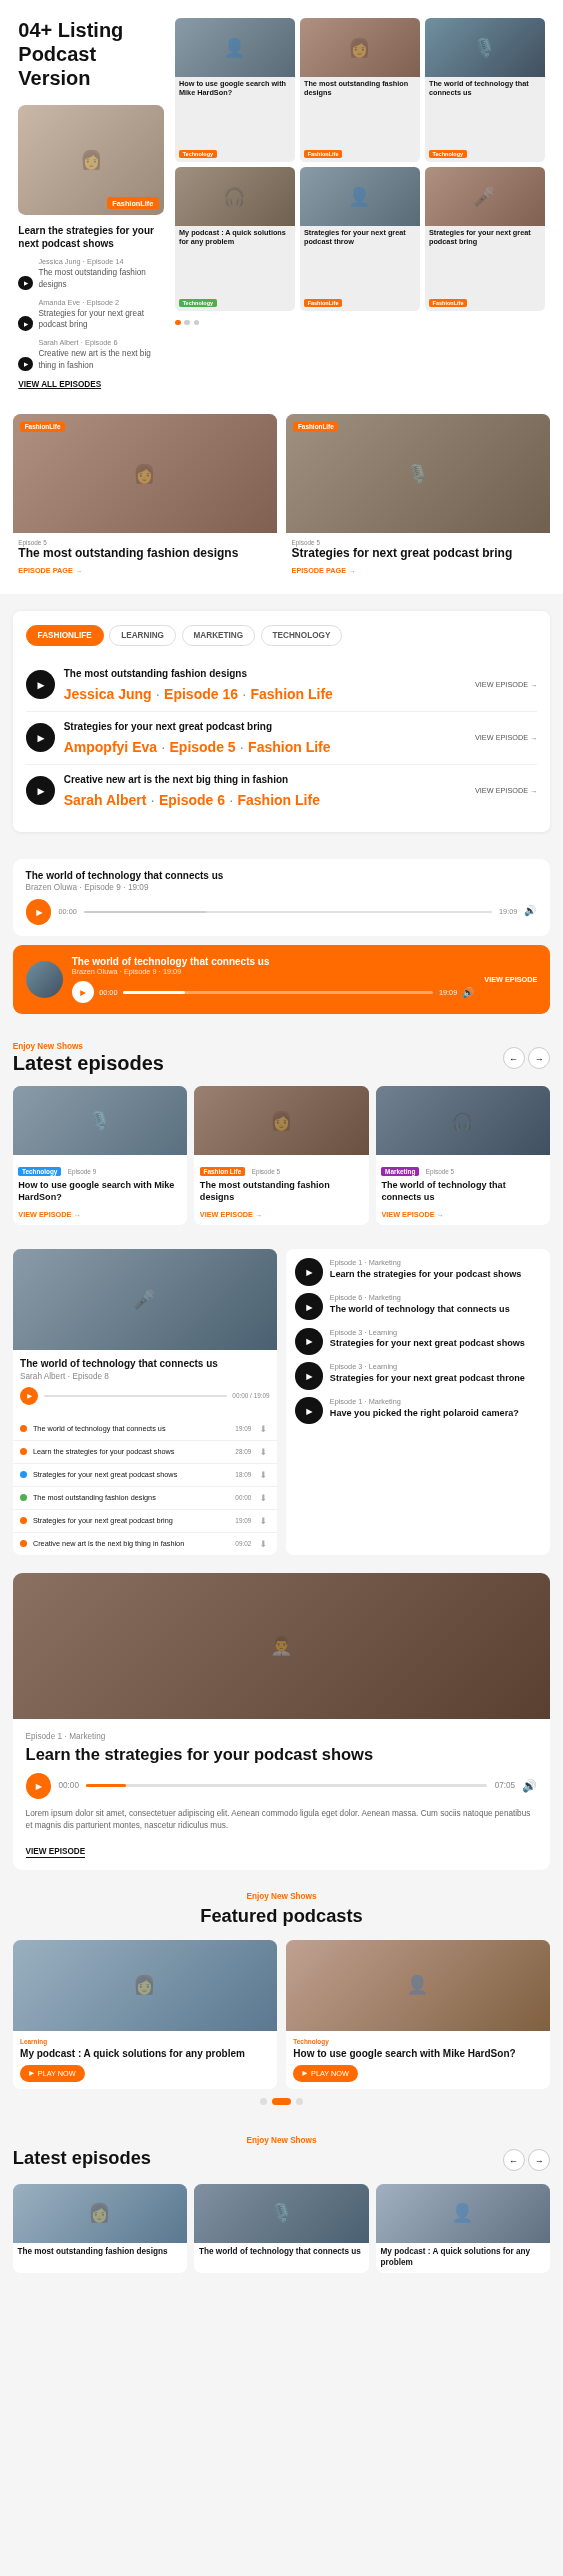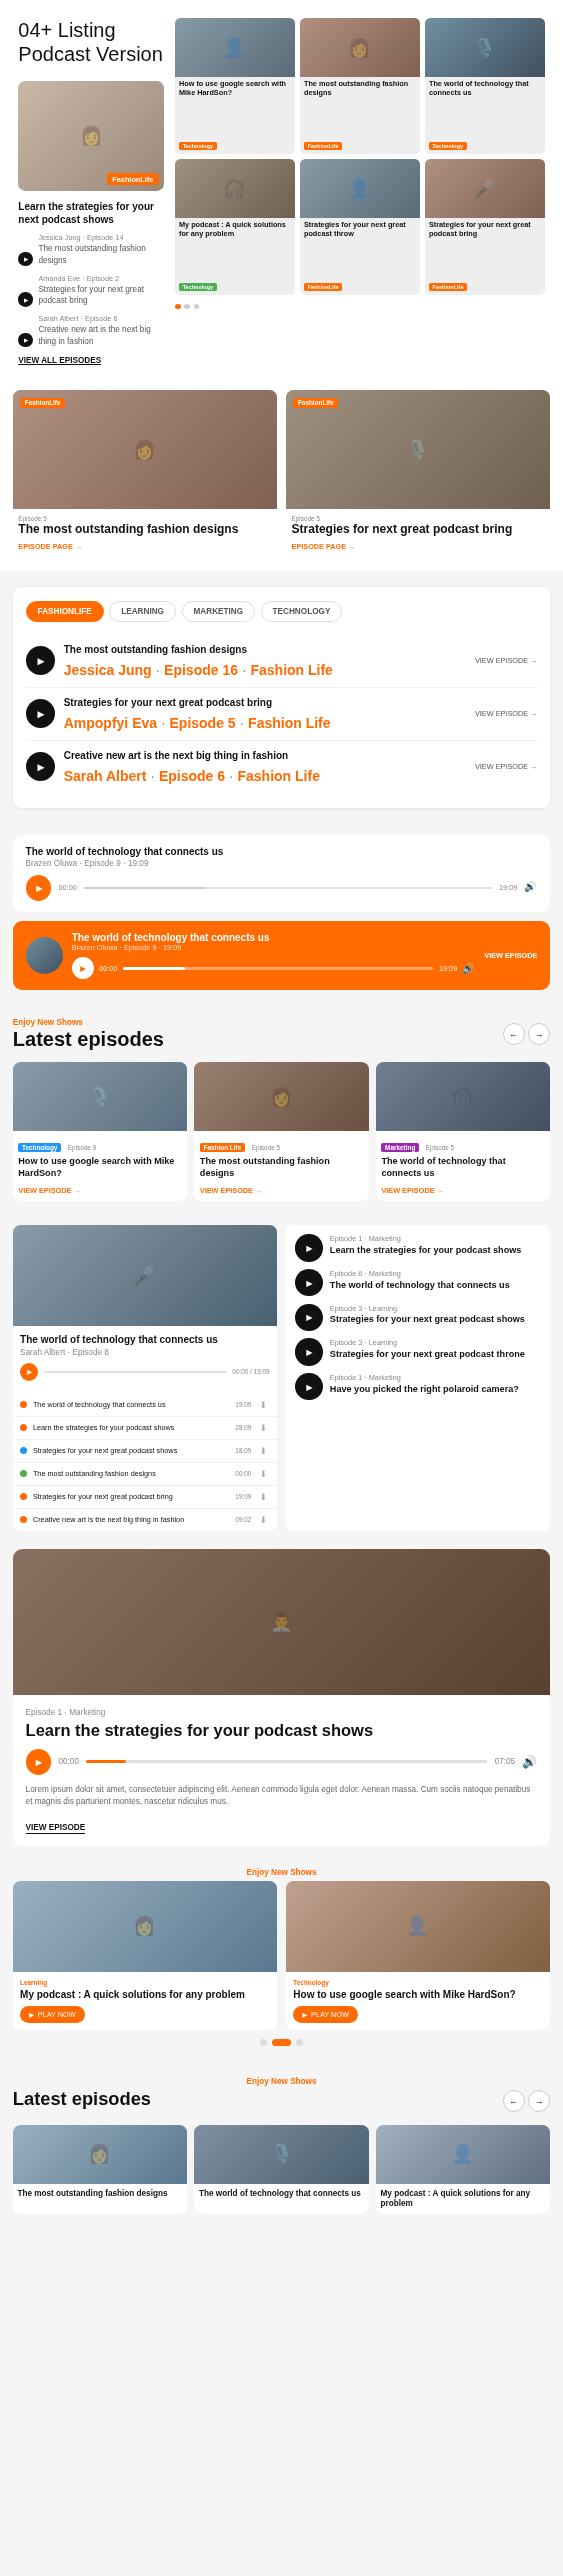--- a/index.html
+++ b/index.html
@@ -1,21 +1,21 @@
 <!DOCTYPE html>
 <html style="font-size:14.6px"><head>
   <meta charset="utf-8">
   <style>
     * { box-sizing: border-box; margin: 0; padding: 0; }
     body { font-family: 'Segoe UI', Arial, sans-serif; background: #f5f5f5; width: 563px; overflow-x: hidden; }
     
     
     .hero-section { background: #fff; padding: 18.3px; display: flex; gap: 11px; }
     .hero-left { width: 146px; flex-shrink: 0; }
-    .hero-title { font-size: 20px; font-weight: 400; line-height: 1.2; color: #111; margin-bottom: 14.6px; }
+    .hero-title { font-size: 20px; font-weight: 700; line-height: 1.2; color: #111; margin-bottom: 14.6px; }
     .hero-image { width: 100%; height: 110px; background: #c9b8a8; border-radius: 7.3px; overflow: hidden; position: relative; margin-bottom: 9.1px; }
     .hero-tag { position: absolute; bottom: 5.5px; right: 5.5px; background: #ff6b00; color: #fff; font-size: 7.3px; padding: 1.8px 5.5px; border-radius: 2.7px; font-weight: 600; }
     .hero-subtitle { font-size: 10px; font-weight: 700; color: #111; margin-bottom: 7.3px; line-height: 1.3; }
     .episode-list { display: flex; flex-direction: column; gap: 7.3px; }
     .episode-item { display: flex; align-items: flex-end; gap: 5.5px; }
     .play-icon { width: 14.6px; height: 14.6px; background: #111; border-radius: 50%; display: flex; align-items: center; justify-content: center; flex-shrink: 0; margin-top: 0.9px; }
     .play-icon::after { content: '▶'; color: #fff; font-size: 5.5px; margin-left: 0.9px; }
     .episode-info { font-size: 8.2px; color: #555; line-height: 1.4; }
     .episode-author { font-size: 7.3px; color: #888; }
     .view-all { font-size: 8.2px; color: #111; font-weight: 600; margin-top: 9.1px; text-decoration: underline; display: inline-block; }
@@ -550,20 +550,21 @@
         <span style="font-size:12px; color:#888;">🔊</span>
       </div>
       <div class="large-ep-description">Lorem ipsum dolor sit amet, consectetuer adipiscing elit. Aenean commodo ligula eget dolor. Aenean massa. Cum sociis natoque penatibus et magnis dis parturient montes, nascetur ridiculus mus.</div>
       <a class="view-ep-btn">VIEW EPISODE</a>
     </div>
   </div>
 </div>
 
 <div class="featured-section">
   <div class="featured-label">Enjoy New Shows</div>
+  <h2 class="featured-heading">Featured podcasts</h2>
 
   <div class="featured-cards-grid">
     <div class="feat-card">
       <div class="feat-card-img fc1">
           <div class="img-placeholder" style="height:91px;">👩</div>
         </div>
       <div class="feat-card-body">
         <div class="feat-cat">Learning</div>
         <div class="feat-title">My podcast : A quick solutions for any problem</div>
         <div class="feat-play-btn">PLAY NOW</div>

